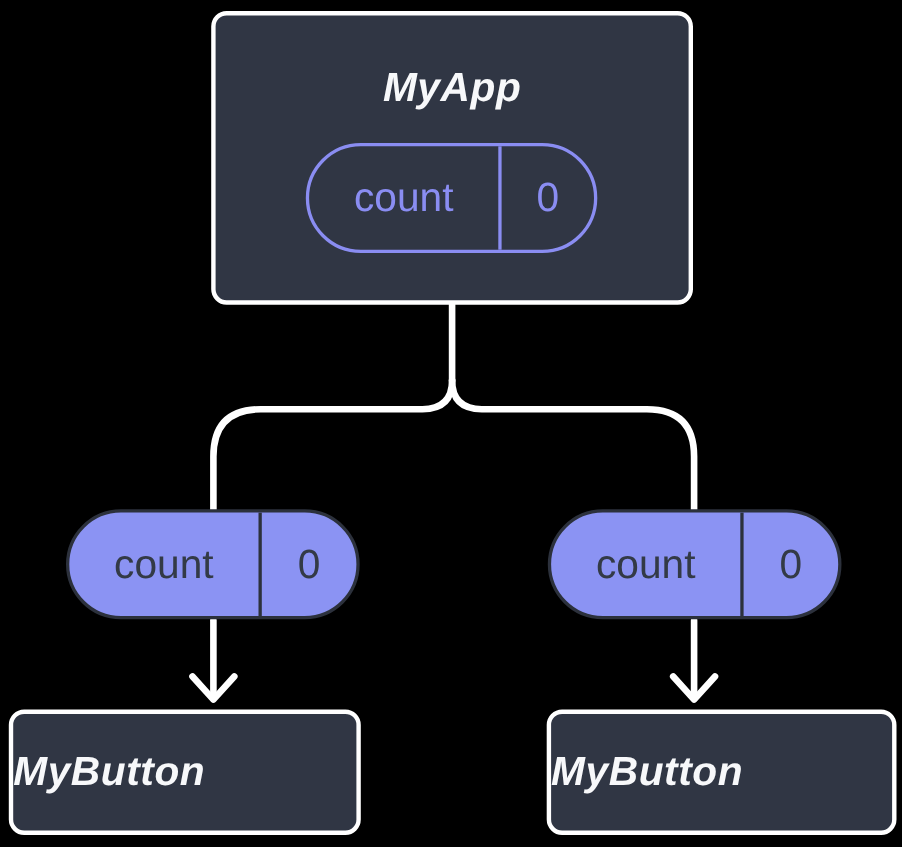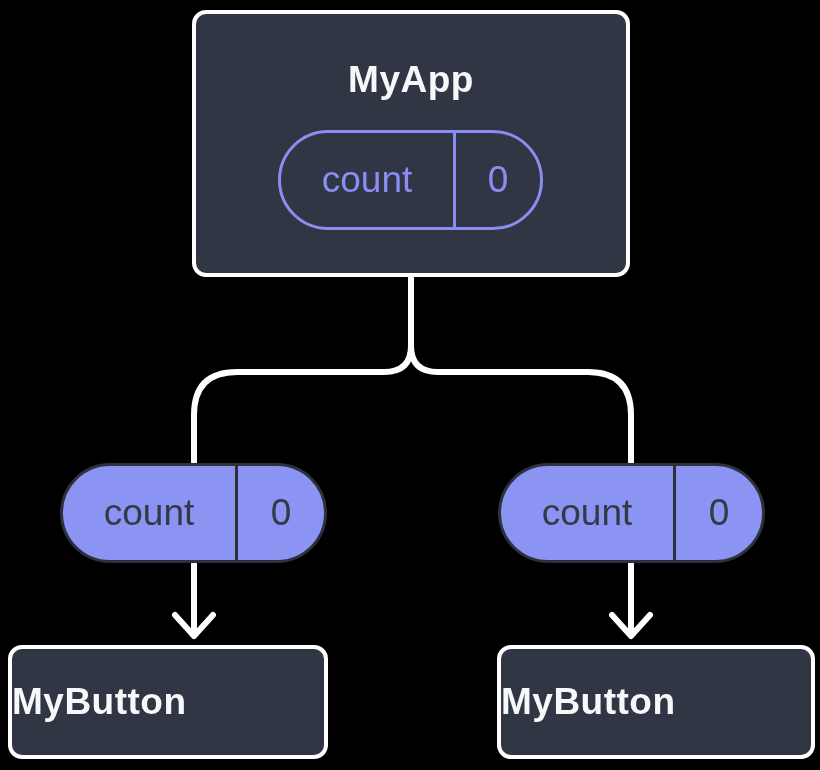--- a/index.html
+++ b/index.html
@@ -34,20 +34,21 @@
     display: flex; align-items: center; 
   }
   .node-leaf-left  { left: 8px;   top: 645px; width: 320px; height: 114px; }
   .node-leaf-right { left: 497px; top: 645px; width: 318px; height: 114px; }
   .node-label {
     color: var(--node-text, #f7f8fa);
     font-weight: 700;
     font-size: 37px;
     letter-spacing: 0.5px;
     text-align: center;
+    font-style: italic;
   }
   .root-label { position: absolute; left: 0; top: 44px; width: 100%; line-height: 44px; }
 
   
   .pill {
     position: absolute;
     display: flex;
     box-sizing: border-box;
     border-radius: 60px;
     font-size: 37px;

